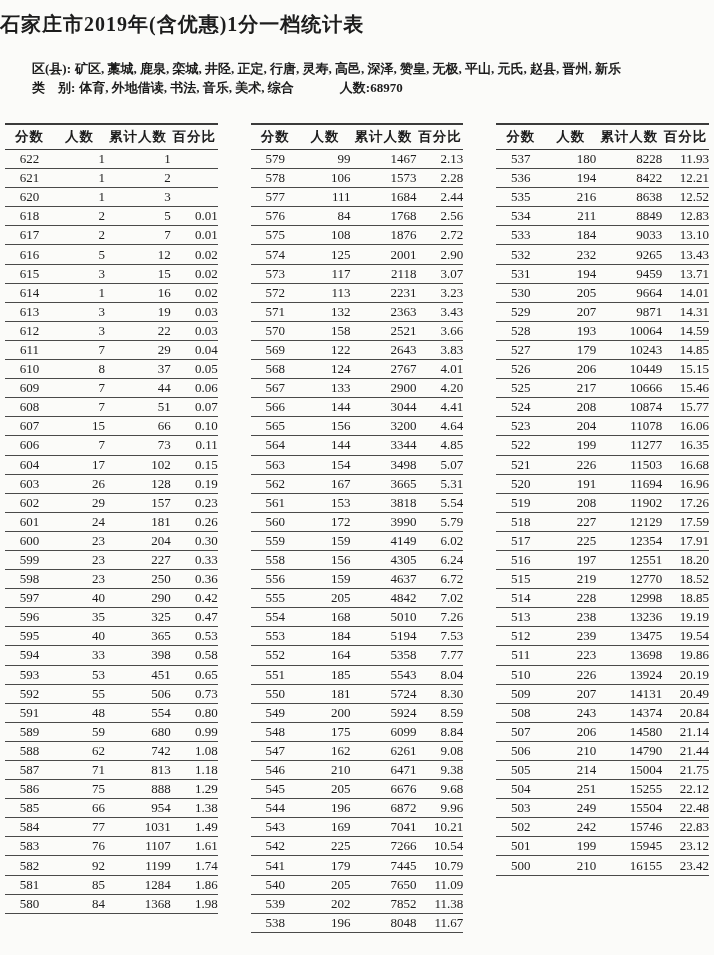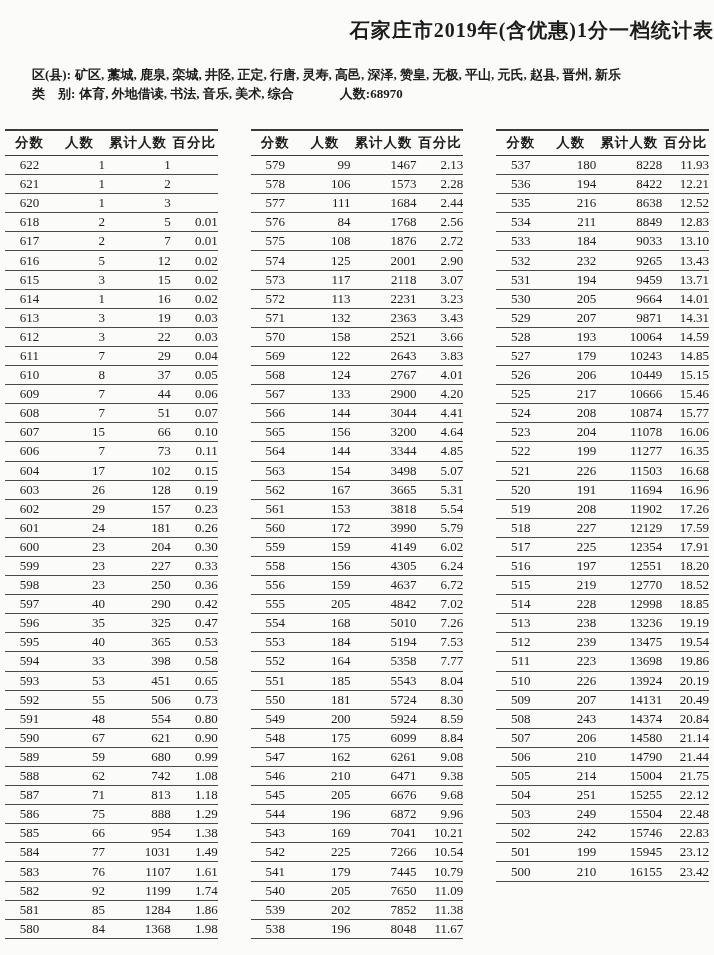--- a/index.html
+++ b/index.html
@@ -9,22 +9,22 @@
   }
   body {
     width: 714px;
     height: 955px;
     font-family: "Liberation Serif", "DejaVu Serif", serif;
     color: #1c1c1c;
     overflow: hidden;
   }
   .page-title {
     margin: 0;
-    padding-top: 17px;
-    text-align: right;
+    padding-top: 11px;
+    text-align: left;
     font-size: 20px;
     font-weight: bold;
     letter-spacing: 1px;
   }
   .meta {
     margin: 21px 8px 0 8px;
     font-size: 13px;
     font-weight: 600;
   }
   .meta-line {
@@ -269,26 +269,20 @@
           <td class="c2">506</td>
           <td class="c3">0.73</td>
         </tr>
         <tr>
           <td class="c0">591</td>
           <td class="c1">48</td>
           <td class="c2">554</td>
           <td class="c3">0.80</td>
         </tr>
         <tr>
-          <td class="c0">590</td>
-          <td class="c1">67</td>
-          <td class="c2">621</td>
-          <td class="c3">0.90</td>
-        </tr>
-        <tr>
           <td class="c0">589</td>
           <td class="c1">59</td>
           <td class="c2">680</td>
           <td class="c3">0.99</td>
         </tr>
         <tr>
           <td class="c0">588</td>
           <td class="c1">62</td>
           <td class="c2">742</td>
           <td class="c3">1.08</td>

